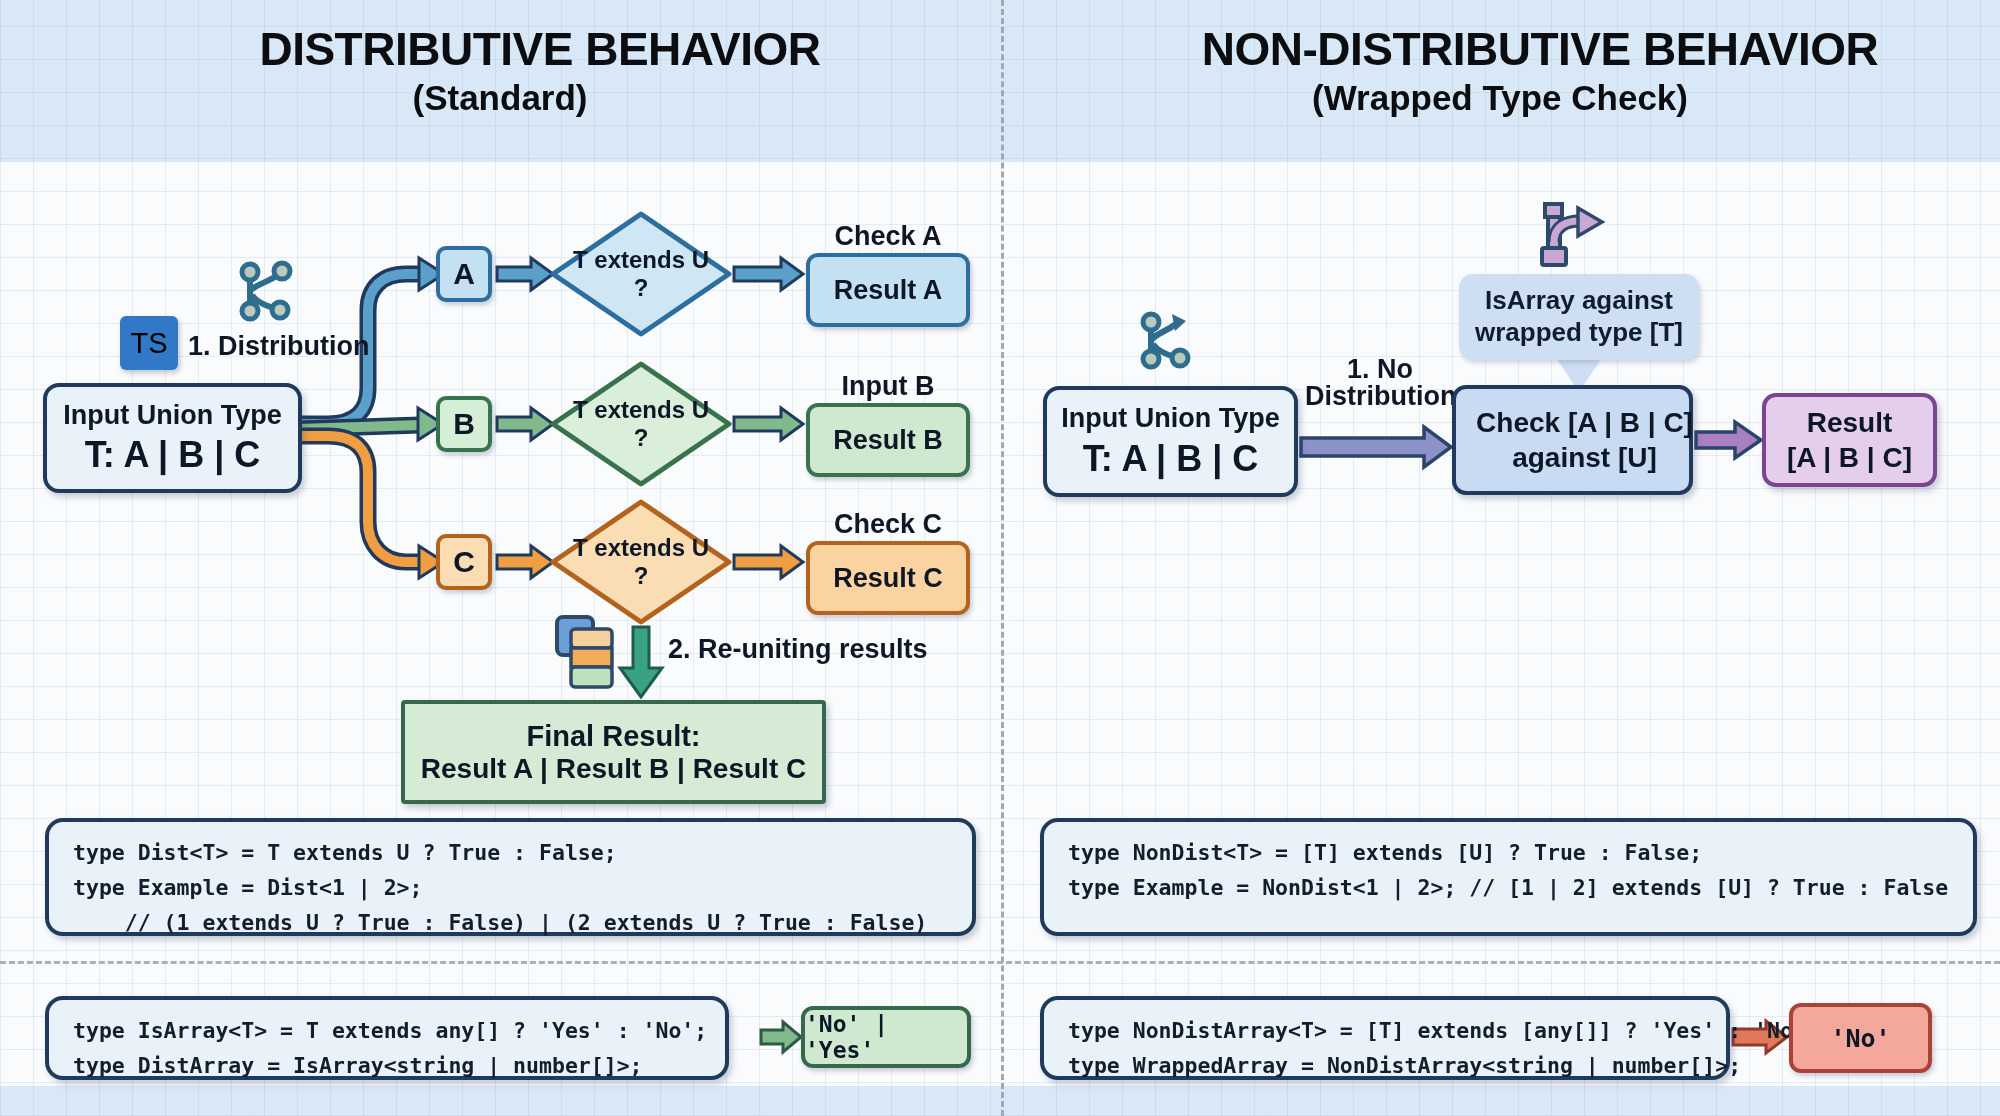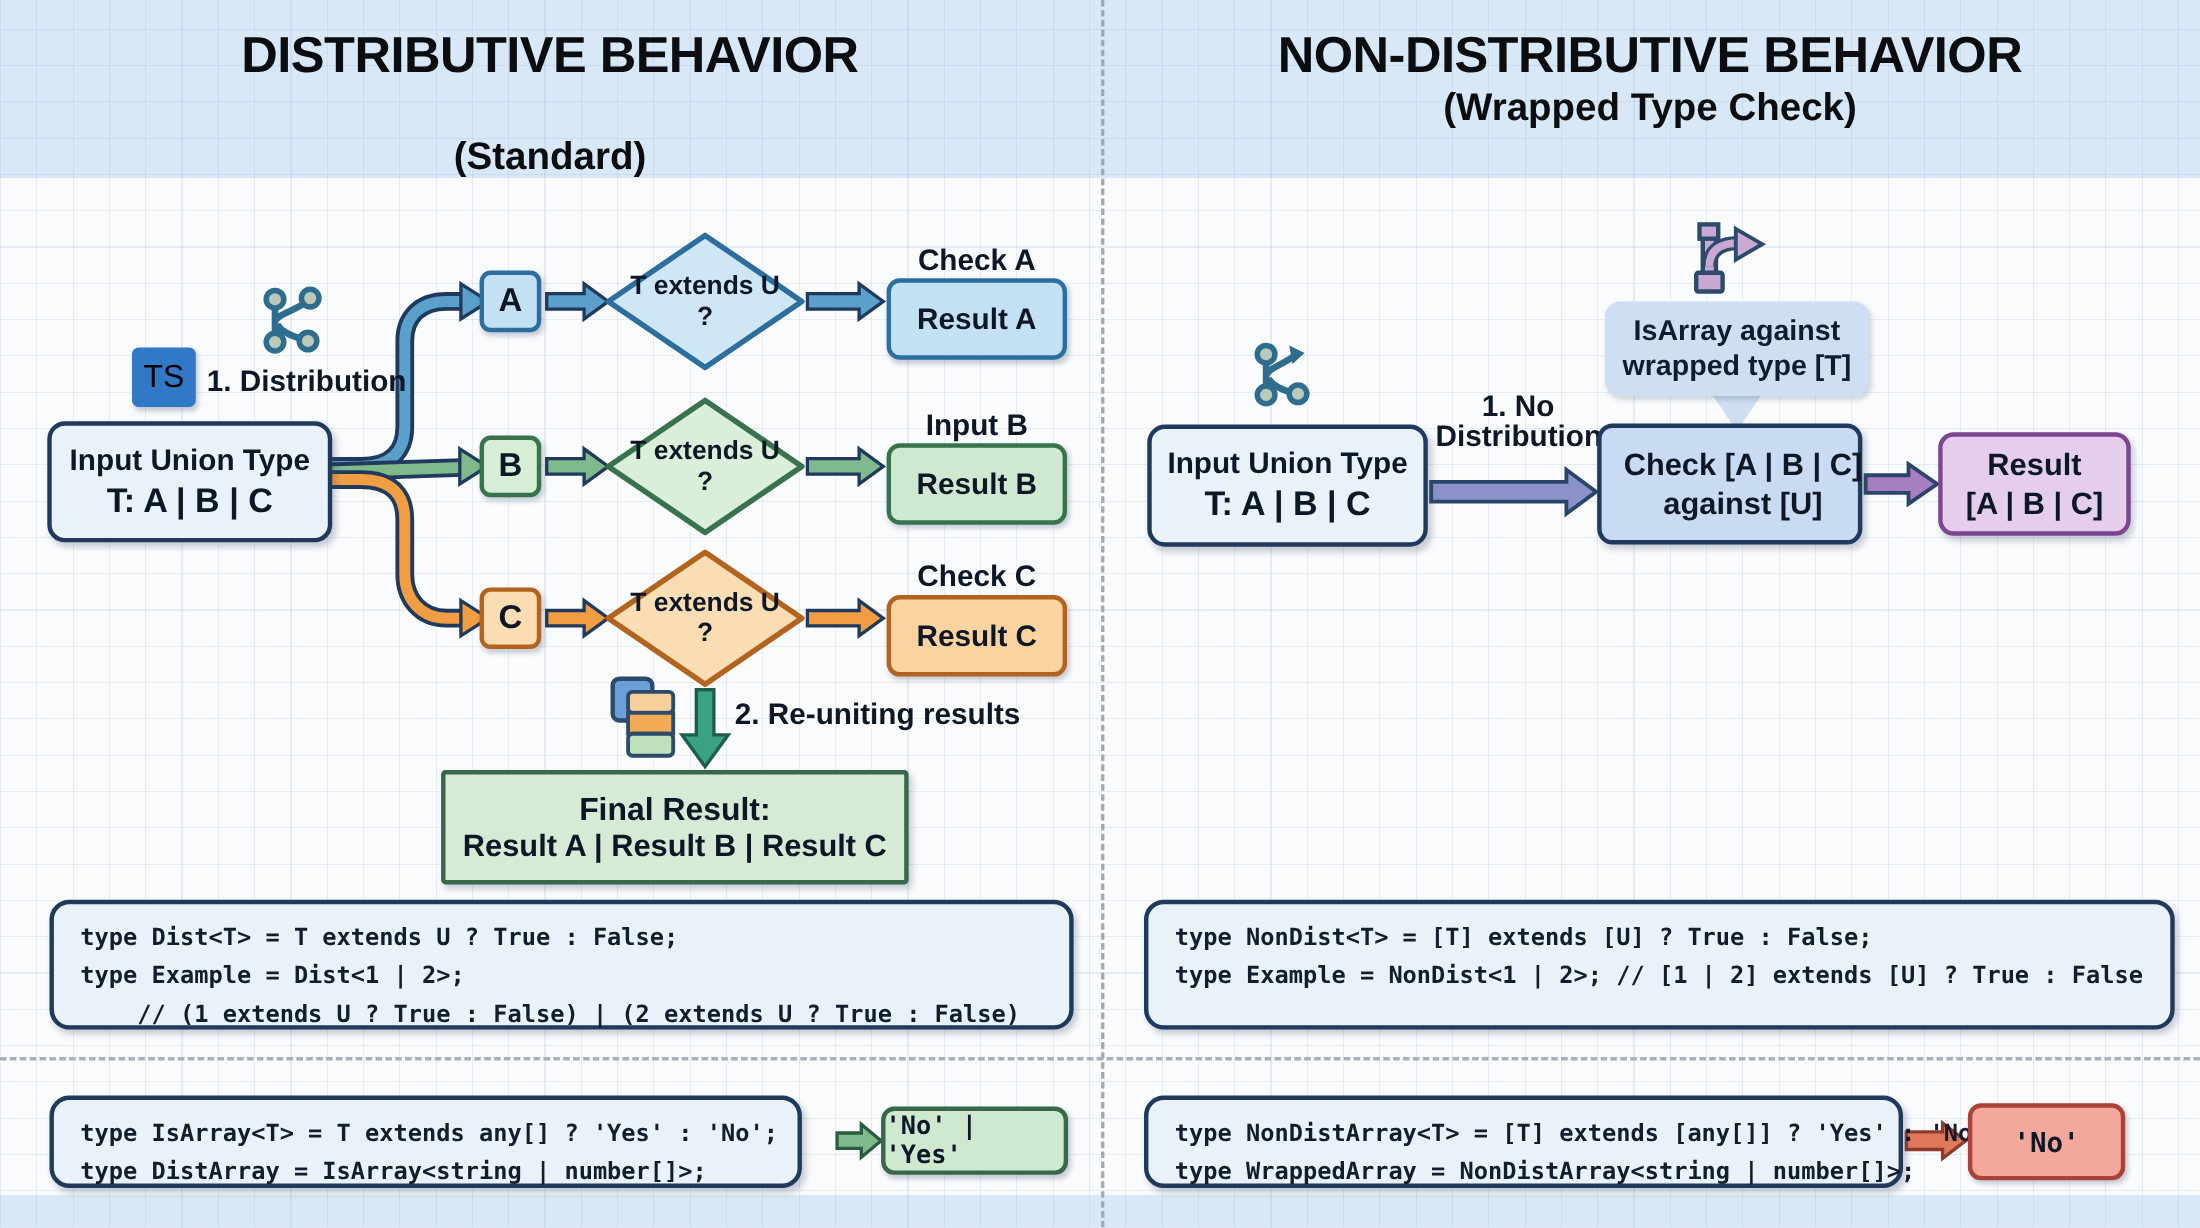--- a/index.html
+++ b/index.html
@@ -14,29 +14,29 @@
   }
   .abs{position:absolute;}
   .z2{z-index:2;}
   svg.overlay{position:absolute; left:0; top:0; z-index:1;}
 
   
   .vdivider{left:1001px; top:0; height:1116px; width:0; border-left:3px dashed #9fa9b4; z-index:0;}
   .hdivider{left:0; top:961px; width:2000px; height:0; border-top:3px dashed #a8b1bb; z-index:0;}
 
   
-  .title{width:1000px; text-align:center; font-size:46px; font-weight:800; letter-spacing:-.5px; color:#0b0d10;}
+  .title{width:1000px; text-align:center; font-size:46px; font-weight:800; letter-spacing:-.5px; color:#0b0d10;padding-left:40px;}
   .subtitle{width:1000px; text-align:center; font-size:35px; font-weight:700; color:#0b0d10;}
 
   
   .node{box-sizing:border-box; border:4px solid #1f3a5c; border-radius:16px;
         box-shadow:3px 4px 6px rgba(60,80,110,.28);
         display:flex; flex-direction:column; align-items:center; justify-content:center;}
   .node .l1{font-size:27px; font-weight:700; line-height:1.25; white-space:nowrap;}
-  .node .l2{font-size:31px; font-weight:800; line-height:1.25; white-space:nowrap;}
+  .node .l2{font-size:36px; font-weight:800; line-height:1.25; white-space:nowrap;}
   .inputbox{background:#e9f2f9;}
 
   .letterbox{box-sizing:border-box; width:56px; height:56px; border-radius:10px; border:4px solid;
              box-shadow:2px 3px 5px rgba(60,80,110,.28);
              display:flex; align-items:center; justify-content:center; font-size:30px; font-weight:800;}
   .lb-blue{background:#c3e1f3; border-color:#2c6e9e;}
   .lb-green{background:#d6eed6; border-color:#39734d;}
   .lb-orange{background:#fcdcb2; border-color:#b2641f;}
 
   .diamond{width:184px; height:128px;}
@@ -131,21 +131,21 @@
     <polygon points="1301,438 1424,438 1424,427 1451,447 1424,467 1424,456 1301,456" fill="#8a92c8" stroke="#2a4569" stroke-width="3.5"></polygon>
 
     <polygon points="1696,432 1735,432 1735,422 1761,440 1735,458 1735,448 1696,448" fill="#a87fc0" stroke="#2a4569" stroke-width="3.5"></polygon>
 
     <polygon points="1733,1029 1766,1029 1766,1021 1787,1037 1766,1053 1766,1045 1733,1045" fill="#e0795c" stroke="#8f3a2c" stroke-width="3"></polygon>
 
     <polygon points="1556,358 1602,358 1579,392" fill="#cfdff3"></polygon>
   </svg>
 
   <div class="abs z2 title" style="left:0; top:22px;">DISTRIBUTIVE BEHAVIOR</div>
-  <div class="abs z2 subtitle" style="left:0; top:78px;margin-top:45px;">(Standard)</div>
+  <div class="abs z2 subtitle" style="left:0; top:78px;">(Standard)</div>
 
   <div class="abs z2 tsbadge" style="left:120px; top:316px;">TS</div>
   <div class="abs z2 steplabel" style="left:188px; top:331px;">1. Distribution</div>
 
   <div class="abs z2" style="left:236px; top:260px;">
     <svg width="58" height="62" viewBox="0 0 58 62">
       <path d="M14 18 L14 44" fill="none" stroke="#2e6d8e" stroke-width="6"></path>
       <path d="M42 15 C30 23 16 26 14 32" fill="none" stroke="#2e6d8e" stroke-width="6"></path>
       <path d="M16 35 C21 43 31 46 38 48" fill="none" stroke="#2e6d8e" stroke-width="6"></path>
       <circle cx="14" cy="12" r="8" fill="#b9cabb" stroke="#2e6d8e" stroke-width="5"></circle>

